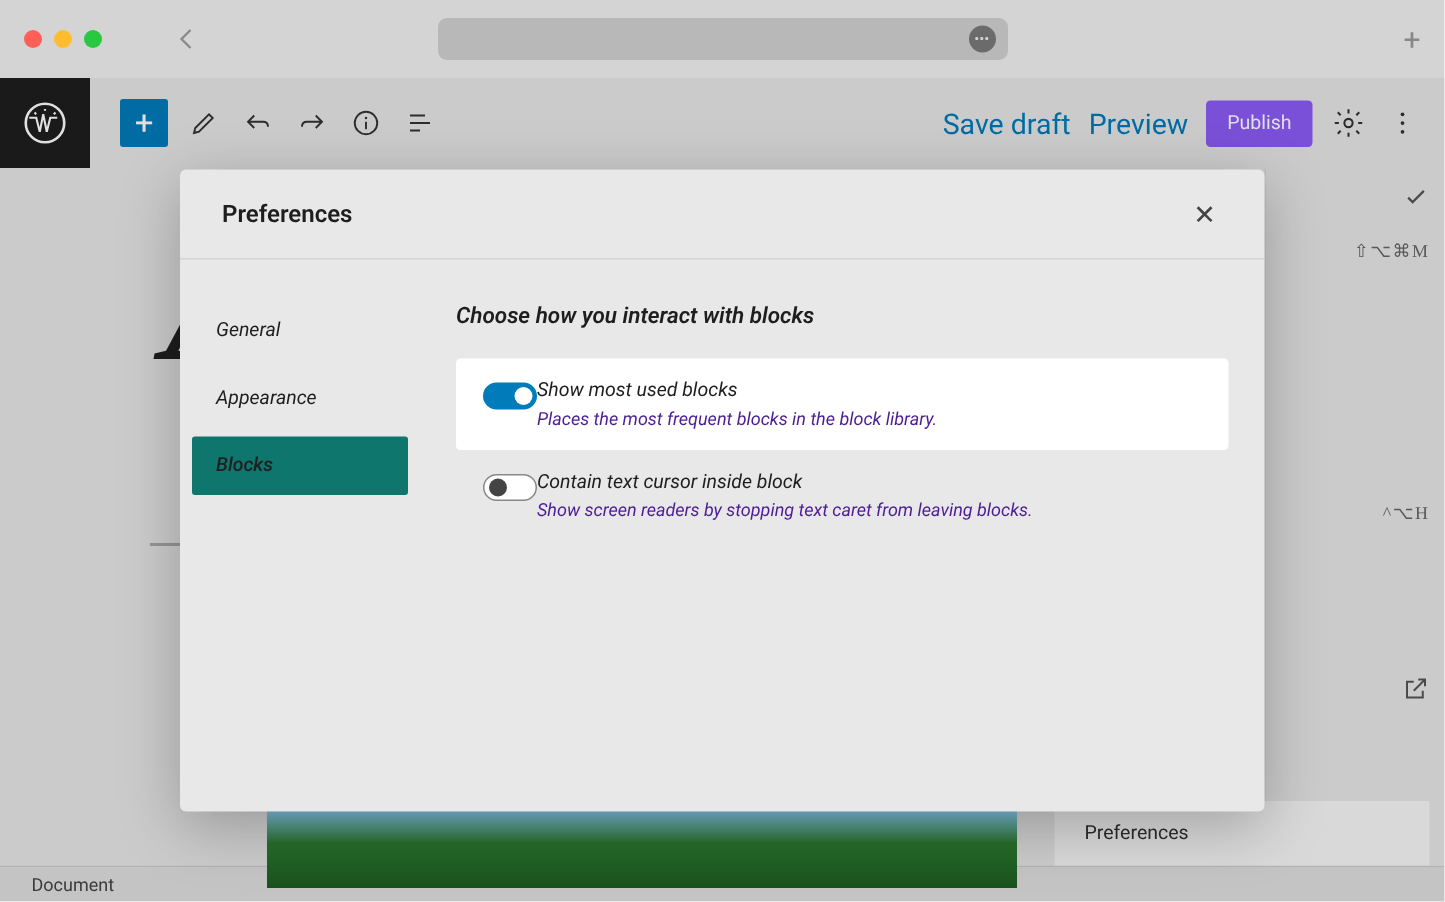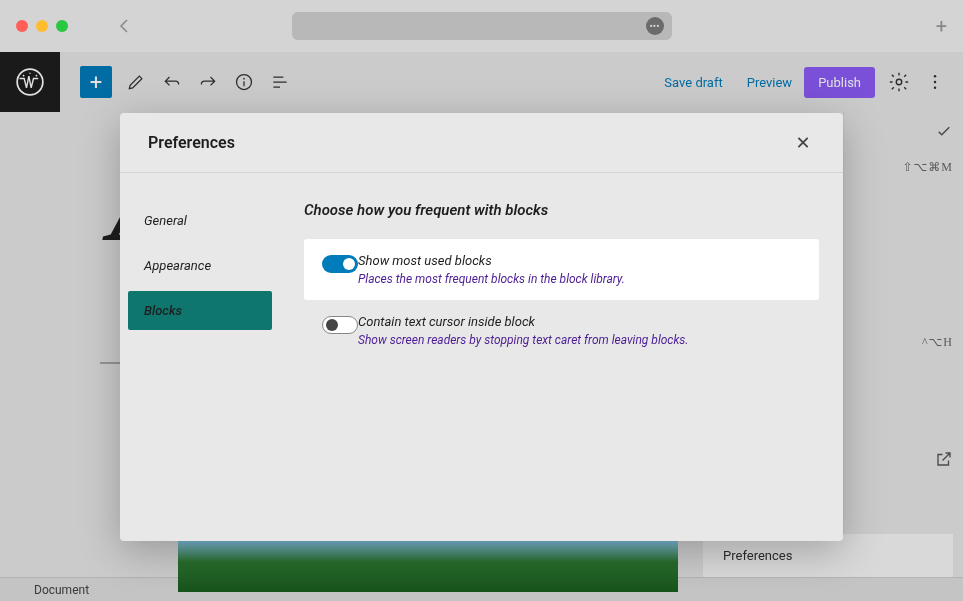--- a/index.html
+++ b/index.html
@@ -17,35 +17,35 @@
     .address-dots { width: 18px; height: 18px; border-radius: 50%; background: #6b6b6b; display: flex; align-items: center; justify-content: center; color: #d4d4d4; font-size: 10px; }
     .plus-right { margin-left: auto; color: #888; font-size: 20px; }
     
     
     .wp-toolbar { height: 60px; background: #e8e8e8; display: flex; align-items: center; padding: 0 16px; gap: 12px; }
     .wp-logo-cell { width: 60px; height: 60px; background: #1e1e1e; display: flex; align-items: center; justify-content: center; margin-left: -16px; }
     .wp-logo-cell svg { fill: #fff; }
     .wp-add-btn { width: 32px; height: 32px; background: #007cba; border-radius: 2px; display: flex; align-items: center; justify-content: center; color: #fff; font-size: 22px; margin-left: 8px; }
     .wp-icon { width: 24px; height: 24px; color: #333; display: flex; align-items: center; justify-content: center; }
     .toolbar-spacer { flex: 1; }
-    .toolbar-link { color: #007cba; font-size: 13px; margin-left: 12px; }
+    .toolbar-link { color: #007cba; font-size: 19px; }
     .publish-btn { background: #8b5cf6; color: #fff; padding: 8px 14px; border-radius: 3px; font-size: 13px; }
     
     
     .editor { height: calc(601px - 52px - 60px - 24px); background: #e8e8e8; position: relative; display: flex; }
     .editor-main { flex: 1; position: relative; }
     .editor-main::before { content: ''; position: absolute; left: 100px; top: 60px; width: 170px; height: 130px; font-family: serif; }
     .big-letter { position: absolute; left: 110px; top: 0px; font-family: 'Times New Roman', serif; font-style: italic; font-size: 140px; color: #222; }
     .hline { position: absolute; left: 100px; top: 250px; width: 80px; height: 2px; background: #aaa; }
     .photo { position: absolute; left: 178px; top: 380px; width: 500px; height: 100px; background: linear-gradient(to bottom, #5b9bd5 0%, #87ceeb 50%, #2e7d32 70%, #1b5e20 100%); }
     .right-pane { width: 120px; background: #e8e8e8; border-left: 1px solid #ddd; padding: 10px; display: flex; flex-direction: column; gap: 20px; align-items: flex-end; }
     .rp-icon { color: #555; font-size: 14px; }
     
     
-    .status-bar { height: 24px; background: #e0e0e0; border-top: 1px solid #ccc; padding: 0 34px; display: flex; align-items: center; font-size: 12px; color: #444; }
+    .status-bar { height: 24px; background: #e0e0e0; border-top: 1px solid #ccc; padding: 0 21px; display: flex; align-items: center; font-size: 12px; color: #444; }
     
     
     .dimmer { position: absolute; top: 52px; left: 0; right: 0; bottom: 0; background: rgba(0,0,0,0.12); }
     
     
     .modal { position: absolute; top: 113px; left: 120px; width: 723px; height: 428px; background: #e8e8e8; border-radius: 4px; box-shadow: 0 10px 40px rgba(0,0,0,0.25); display: flex; flex-direction: column; }
     .modal-header { height: 60px; display: flex; align-items: center; justify-content: space-between; padding: 0 28px; border-bottom: 1px solid #d4d4d4; }
     .modal-title { font-size: 16px; font-weight: 600; color: #1e1e1e; }
     .modal-close { font-size: 18px; color: #444; cursor: pointer; width: 24px; text-align: center; }
     .modal-body { flex: 1; display: flex; font-style: italic; }
@@ -189,21 +189,21 @@
     <span class="modal-title">Preferences</span>
     <span class="modal-close">✕</span>
   </div>
   <div class="modal-body">
     <div class="modal-sidebar">
       <div class="sidebar-item">General</div>
       <div class="sidebar-item">Appearance</div>
       <div class="sidebar-item active">Blocks</div>
     </div>
     <div class="modal-content">
-      <div class="section-title">Choose how you frequent with blocks</div>
+      <div class="section-title">Choose how you interact with blocks</div>
 
       <div class="pref-row highlighted">
         <div class="toggle toggle-on">
           <div class="toggle-knob"></div>
         </div>
         <div class="pref-text">
           <div class="pref-label">Show most used blocks</div>
           <div class="pref-desc">Places the most frequent blocks in the block library.</div>
         </div>
       </div>

